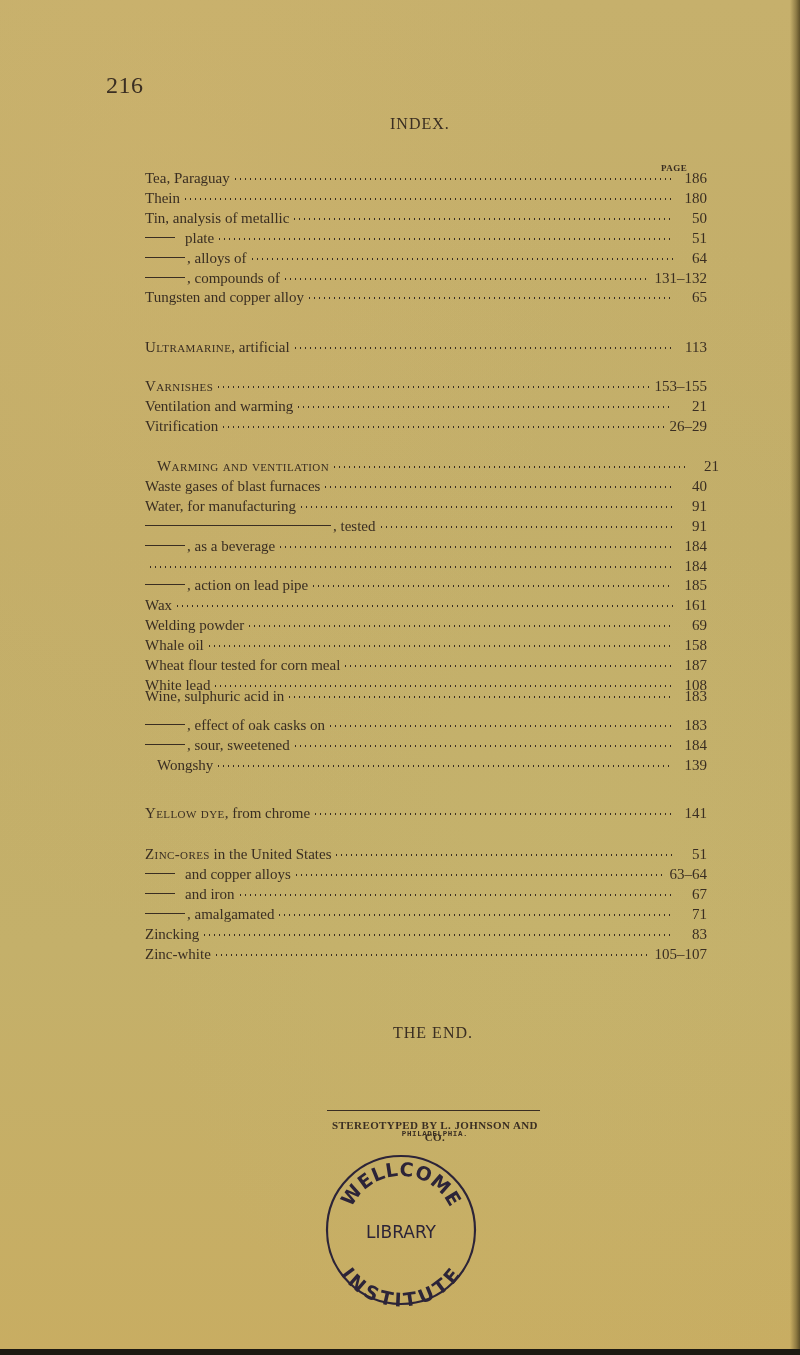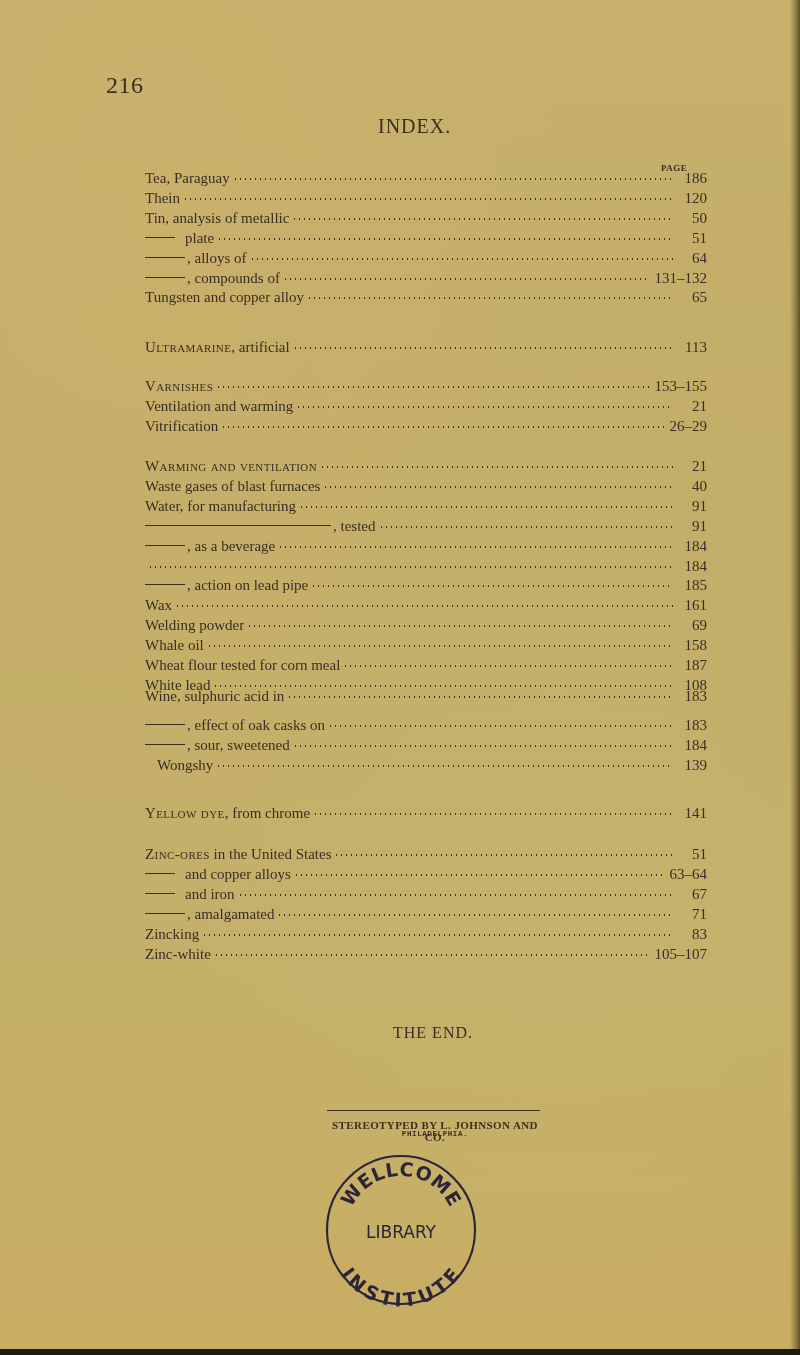--- a/index.html
+++ b/index.html
@@ -37,22 +37,22 @@
       background: #1d1a12;
     }
     .page-number {
       position: absolute;
       left: 106px; top: 72px;
       font-size: 24px;
       letter-spacing: 0.5px;
     }
     .running-head {
       position: absolute;
-      left: 378px; top: 115px;
-      font-size: 20px;
+      left: 390px; top: 115px;
+      font-size: 16px;
       letter-spacing: 1px;
     }
     .col-head {
       position: absolute;
       left: 661px; top: 163px;
       font-size: 9px;
       font-variant: small-caps;
       letter-spacing: 0.5px;
       font-weight: bold;
     }
@@ -156,21 +156,21 @@
           <span style="white-space: pre;">Tea, Paraguay</span>
         </span>
         <span class="leader"></span>
         <span class="pg">186</span>
       </div>
       <div class="entry" style="top: 19.9px;">
         <span class="label">
           <span style="white-space: pre;">Thein</span>
         </span>
         <span class="leader"></span>
-        <span class="pg">120</span>
+        <span class="pg">180</span>
       </div>
       <div class="entry" style="top: 39.8px;">
         <span class="label">
           <span style="white-space: pre;">Tin, analysis of metallic</span>
         </span>
         <span class="leader"></span>
         <span class="pg">50</span>
       </div>
       <div class="entry" style="top: 59.7px;">
         <span class="label">
@@ -232,21 +232,21 @@
       </div>
       <div class="entry" style="top: 39.8px;">
         <span class="label">
           <span style="white-space: pre;">Vitrification</span>
         </span>
         <span class="leader"></span>
         <span class="pg">26–29</span>
       </div>
     </div>
   <div class="index" id="index-w" style="top:456px;">
-      <div class="entry" style="top: 0px;">
+      <div class="entry" style="top: 0px; margin-left: 12px;">
         <span class="label">
           <span class="smallcaps">Warming and ventilation</span>
           <span style="white-space: pre;"></span>
         </span>
         <span class="leader"></span>
         <span class="pg">21</span>
       </div>
       <div class="entry" style="top: 19.9px;">
         <span class="label">
           <span style="white-space: pre;">Waste gases of blast furnaces</span>

